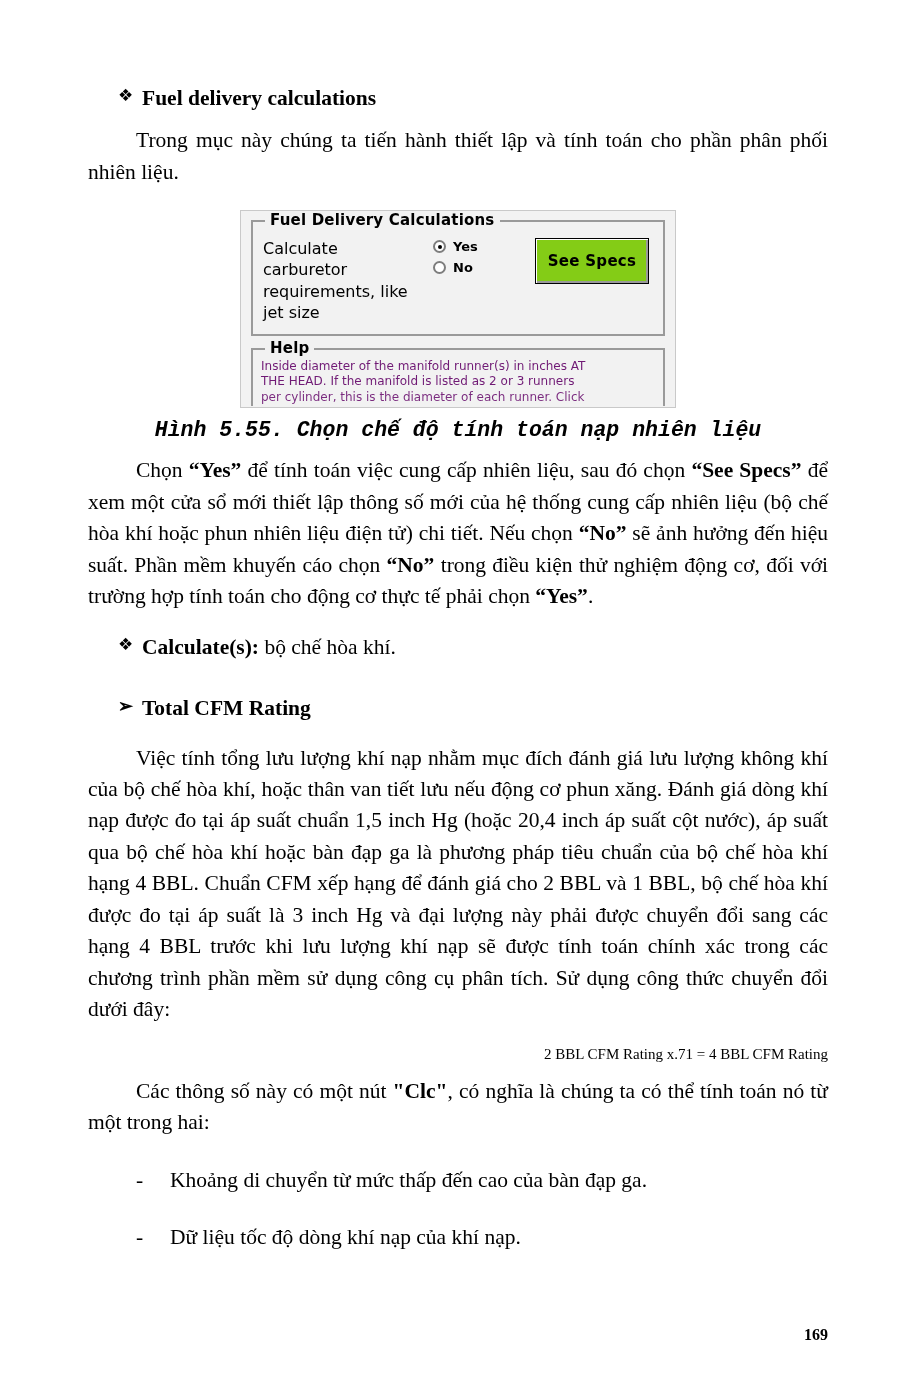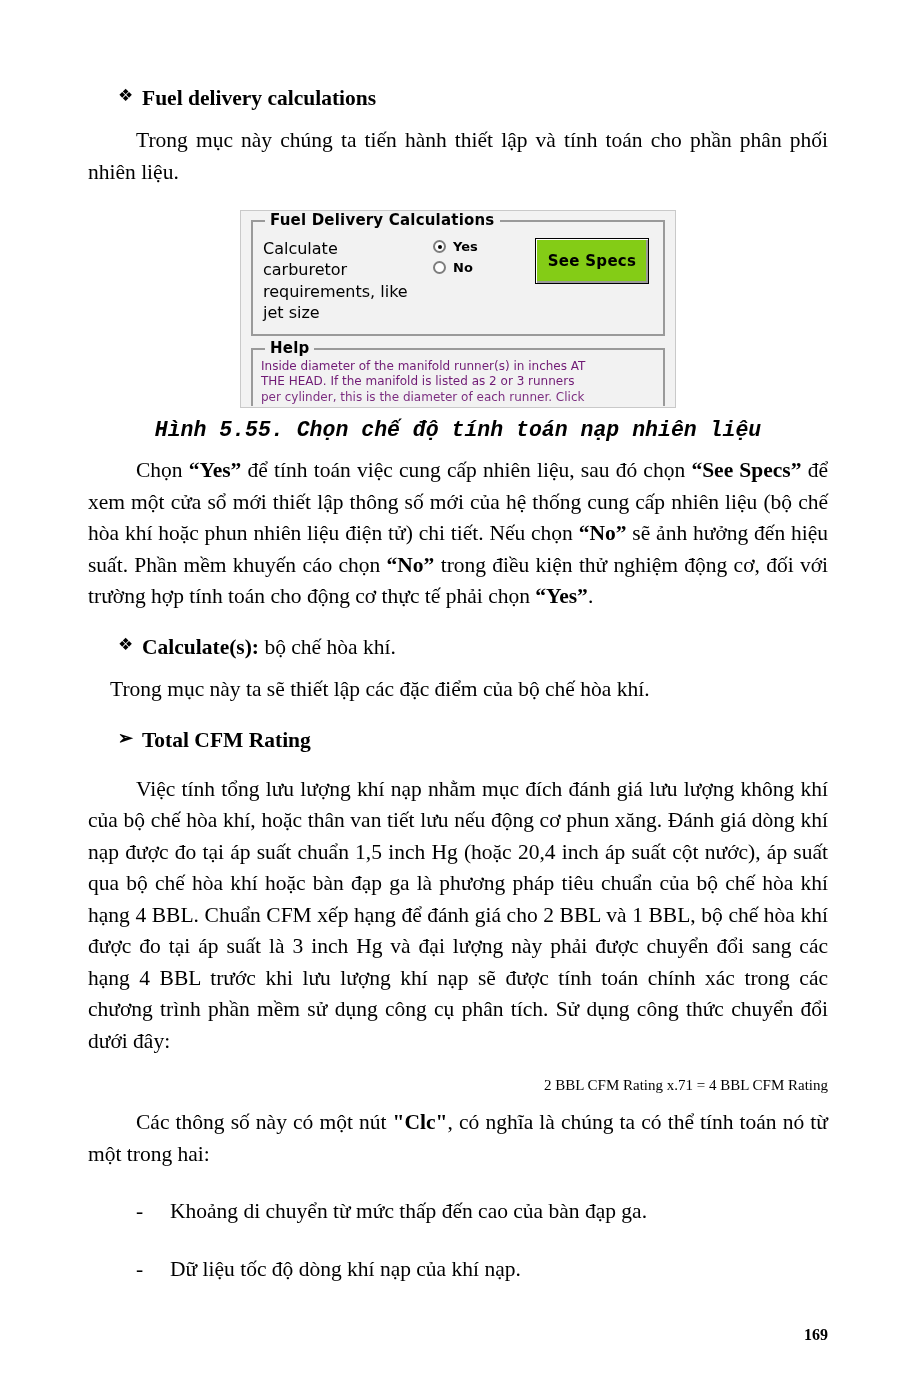--- a/index.html
+++ b/index.html
@@ -284,21 +284,20 @@
 
     <div class="spacer-md"></div>
 
     <div class="bullet-head">
       <span class="glyph">❖</span>
       <span class="txt"><span>Calculate(s):</span><span class="normal"> bộ chế hòa khí.</span></span>
     </div>
 
     <div class="spacer-sm"></div>
 
-    <p class="body small-indent">Trong mục này ta sẽ thiết lập các đặc điểm của bộ chế hòa khí.</p>
 
     <div class="spacer-md"></div>
 
     <div class="arrow-head">
       <span class="glyph">➢</span>
       <span class="txt">Total CFM Rating</span>
     </div>
 
     <div class="spacer-md"></div>
 

